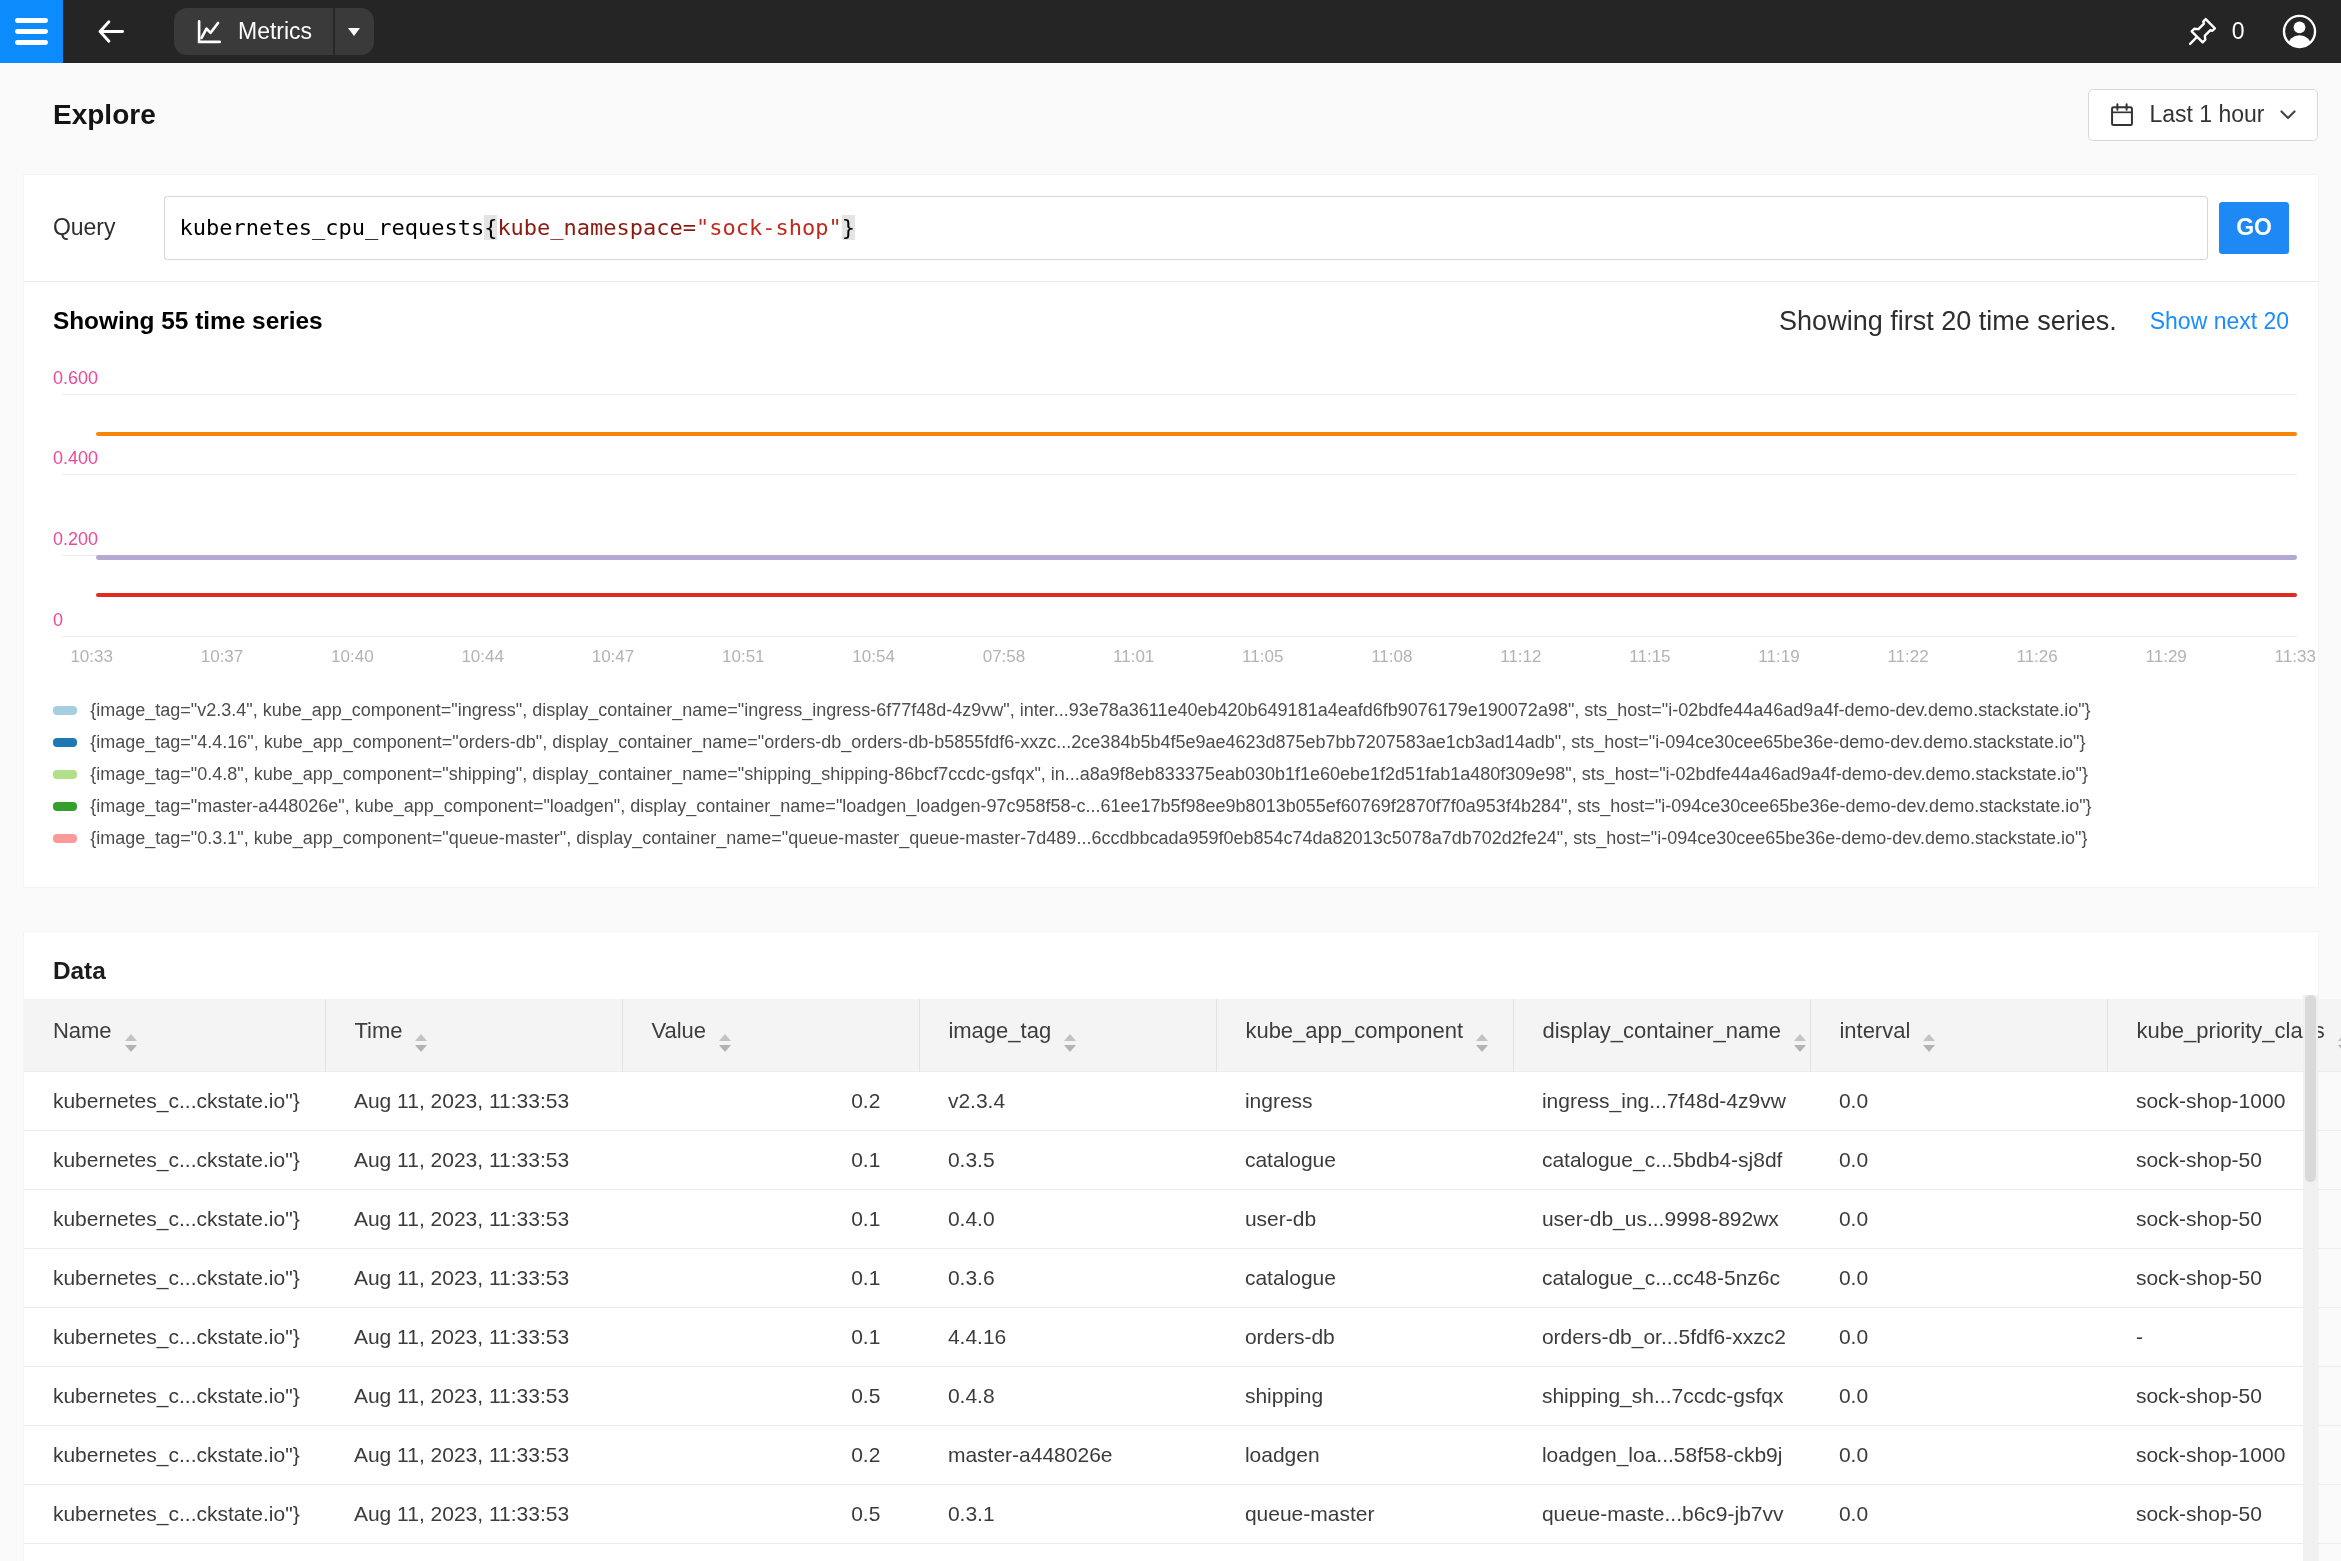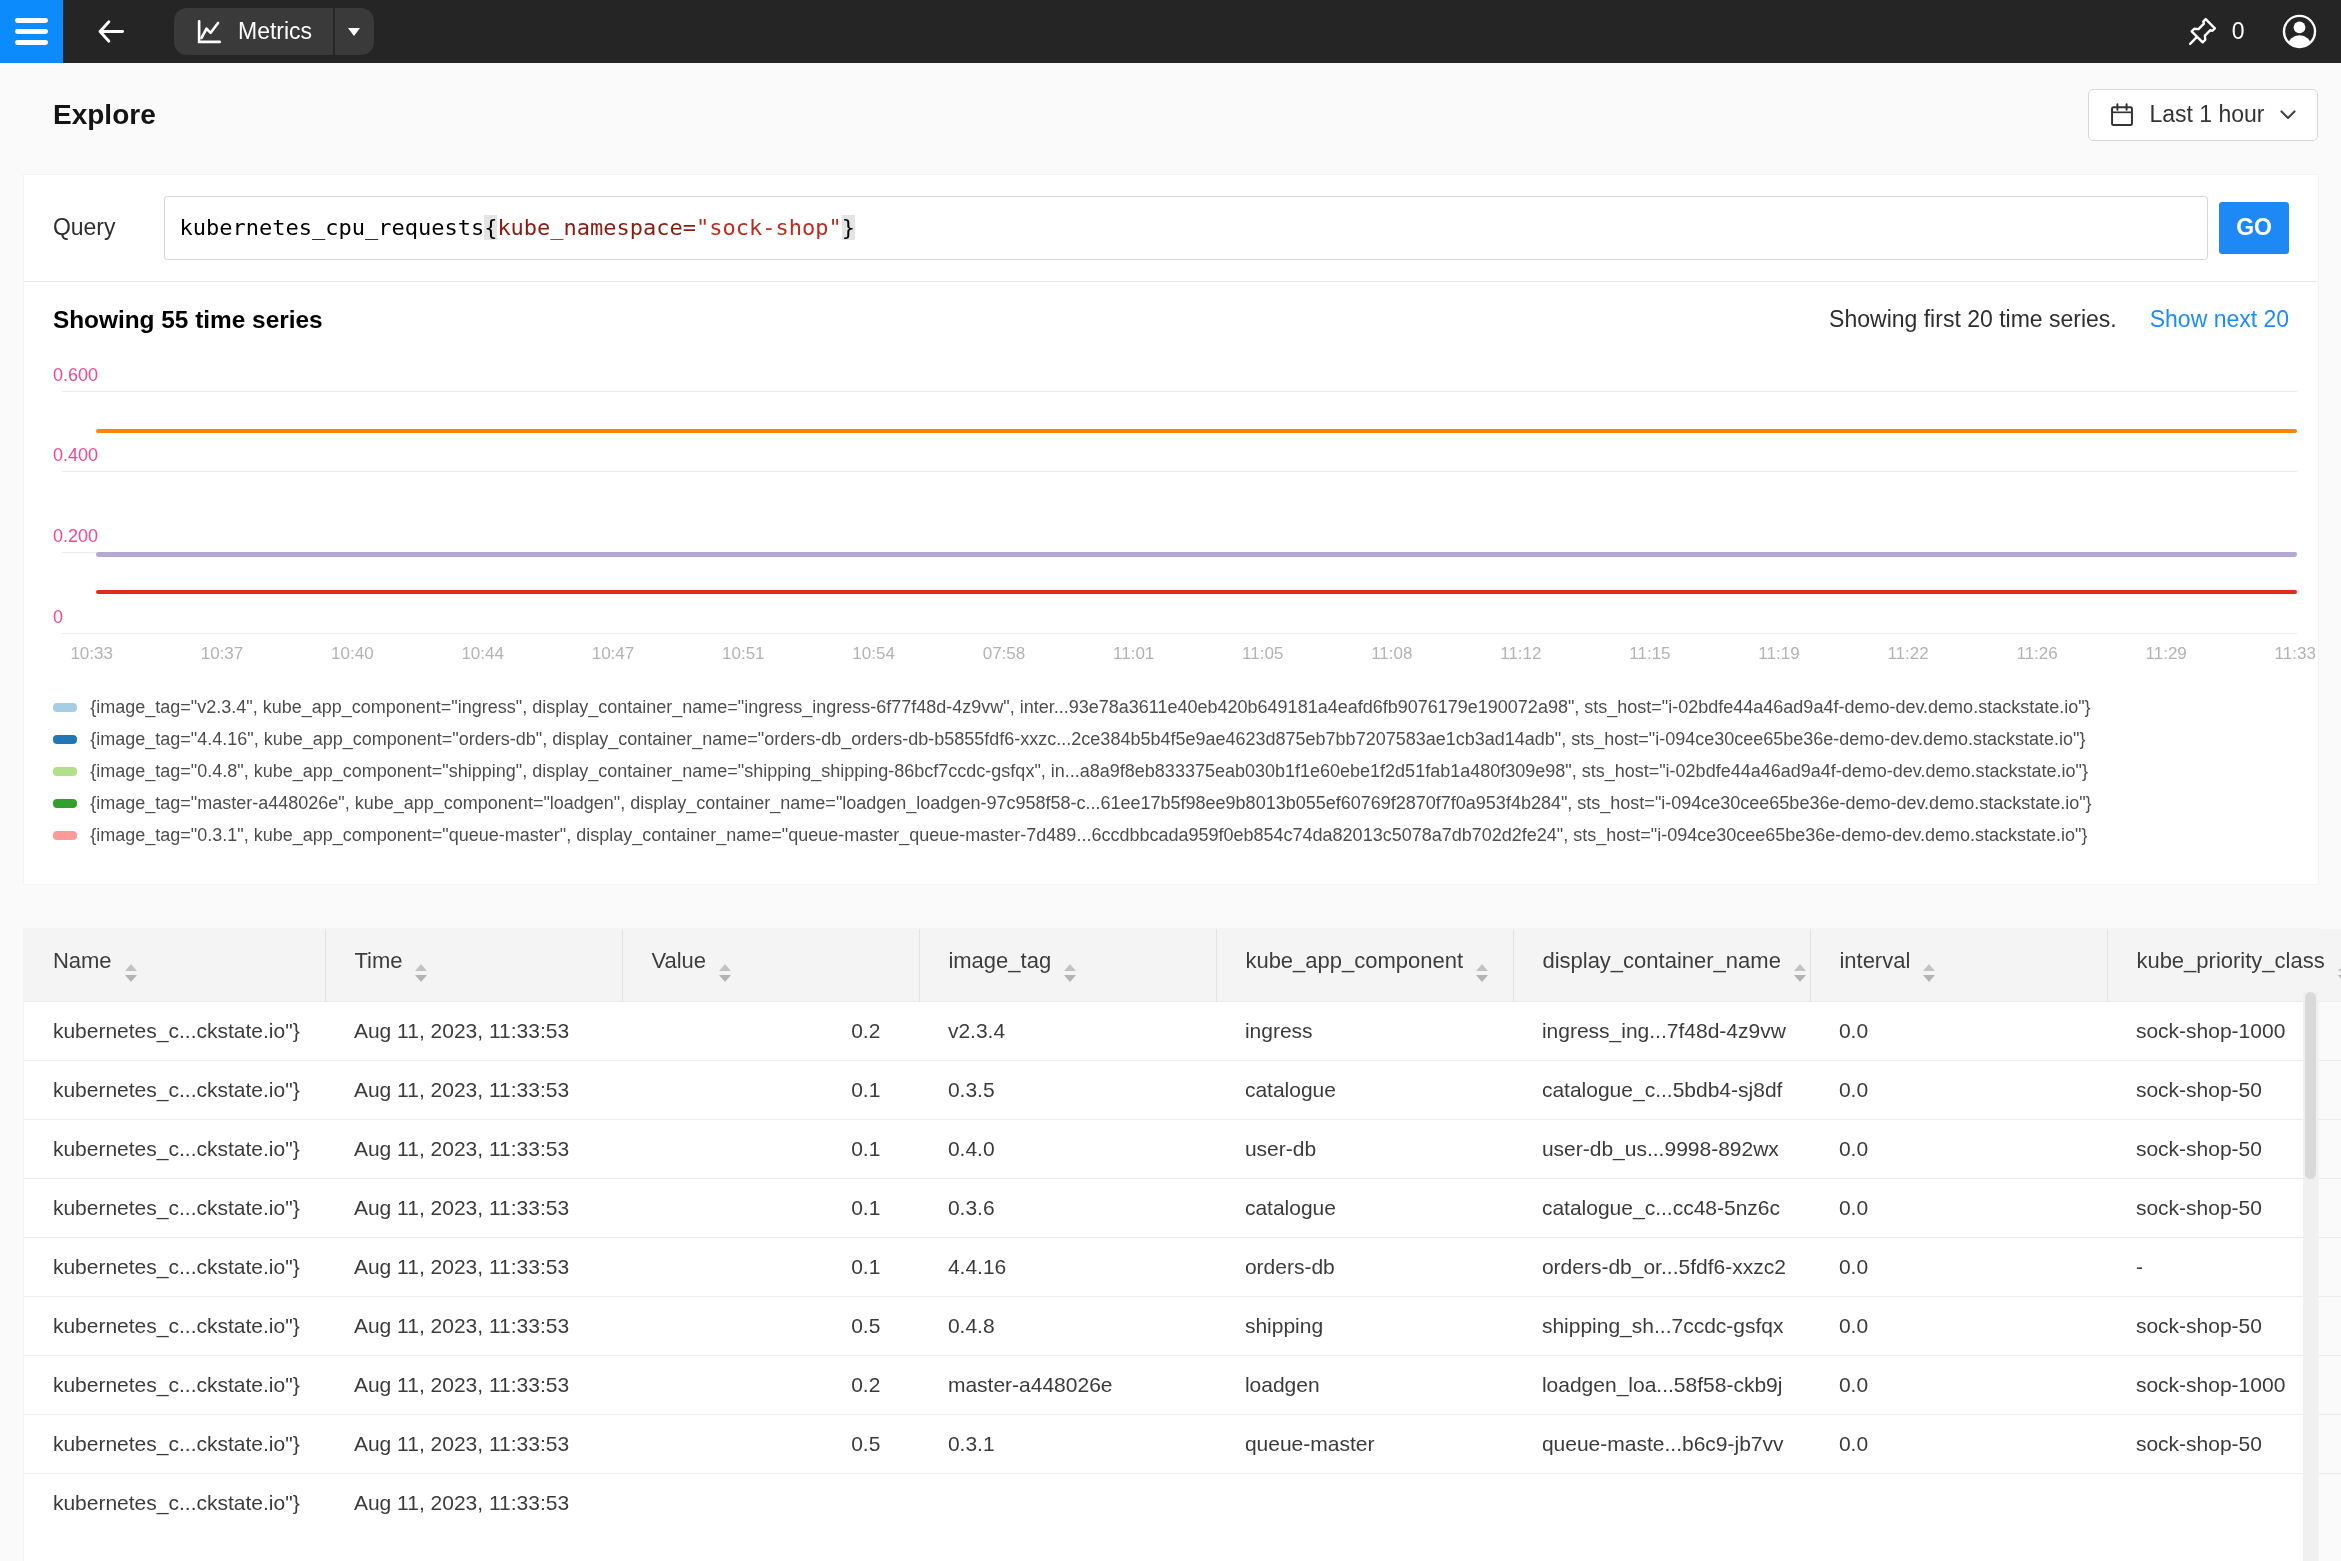--- a/index.html
+++ b/index.html
@@ -42,21 +42,21 @@
   .tok-name{color:#8b1a10;}
   .tok-val{color:#c02a1d;}
   .go-btn{width:70px;height:52px;margin-left:11.4px;background:#1e88f5;color:#fff;font-size:23px;
     font-weight:700;border:none;border-radius:3.3px;cursor:pointer;}
   .hr{height:0.8px;background:#e9e9e9;}
 
   
   .series-head{display:flex;justify-content:space-between;align-items:center;padding:24.4px 28.5px 0;}
   .series-summary{font-size:24.4px;font-weight:700;color:#000000;}
   .series-right{display:flex;align-items:center;gap:33px;}
-  .paging-note{font-size:23px;color:#2e2e2e;}
+  .paging-note{font-size:27px;color:#2e2e2e;}
   .show-next{font-size:23px;color:#1a8cff;cursor:pointer;}
 
   
   .chart{position:relative;height:325px;margin-top:24.4px;}
   .y-label{position:absolute;left:28.5px;font-size:18px;color:#ec4899;}
   .grid-line{position:absolute;left:38px;right:21px;height:0.8px;background:#ededed;}
   .s-line{position:absolute;left:72px;right:21px;border-radius:2.4px;}
   .x-axis{position:absolute;left:46px;right:1.6px;top:286px;display:flex;justify-content:space-between;}
   .x-axis span{font-size:17px;color:#b3b3b3;}
 
@@ -217,20 +217,21 @@
         <span class="lg-text">{image_tag="master-a448026e", kube_app_component="loadgen", display_container_name="loadgen_loadgen-97c958f58-c...61ee17b5f98ee9b8013b055ef60769f2870f7f0a953f4b284", sts_host="i-094ce30cee65be36e-demo-dev.demo.stackstate.io"}</span>
       </div>
       <div class="lg-row">
         <span class="lg-swatch" style="background: rgb(251, 154, 153);"></span>
         <span class="lg-text">{image_tag="0.3.1", kube_app_component="queue-master", display_container_name="queue-master_queue-master-7d489...6ccdbbcada959f0eb854c74da82013c5078a7db702d2fe24", sts_host="i-094ce30cee65be36e-demo-dev.demo.stackstate.io"}</span>
       </div>
     </div>
 </div>
 
 <div class="card card2">
+  <div class="data-title">Data</div>
   <div class="scrollstrip">
     <div class="scrollthumb"></div>
   </div>
   <table>
     <colgroup>
         <col style="width: 301px;">
         <col style="width: 297px;">
         <col style="width: 297px;">
         <col style="width: 297px;">
         <col style="width: 297px;">

